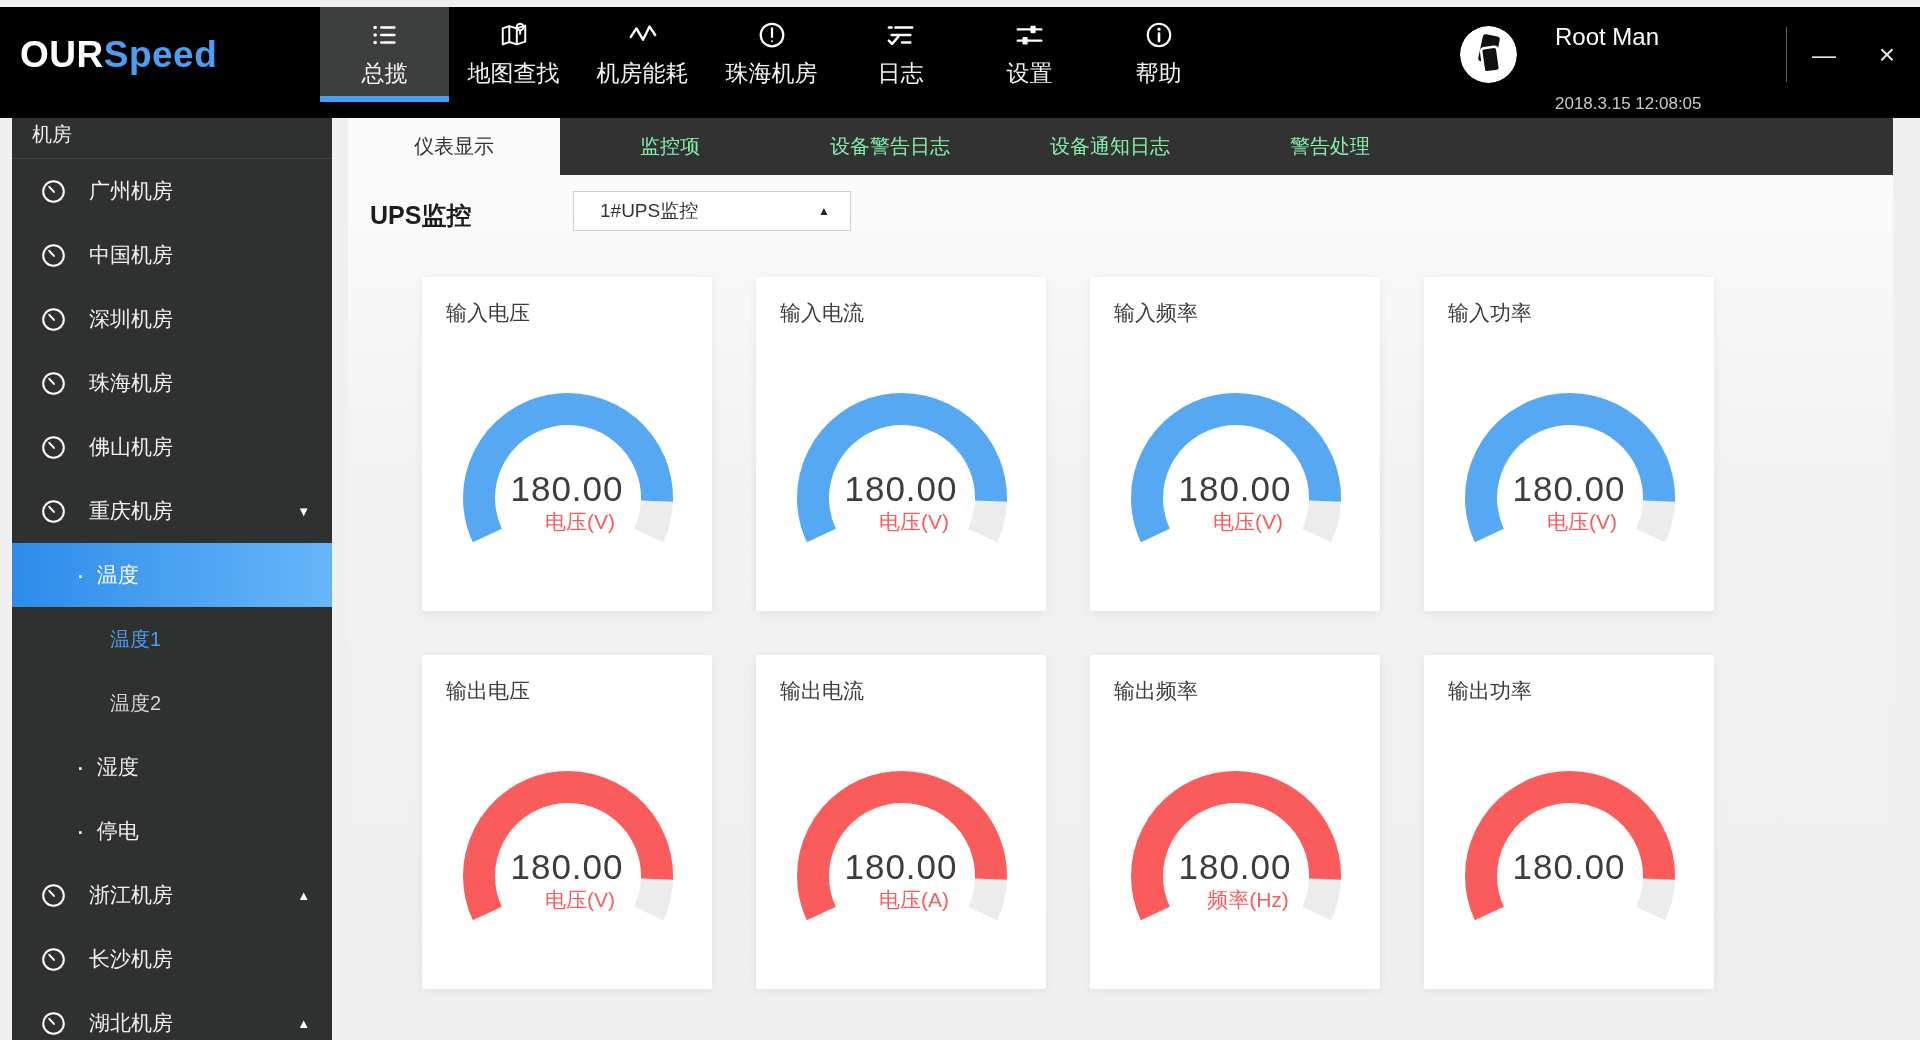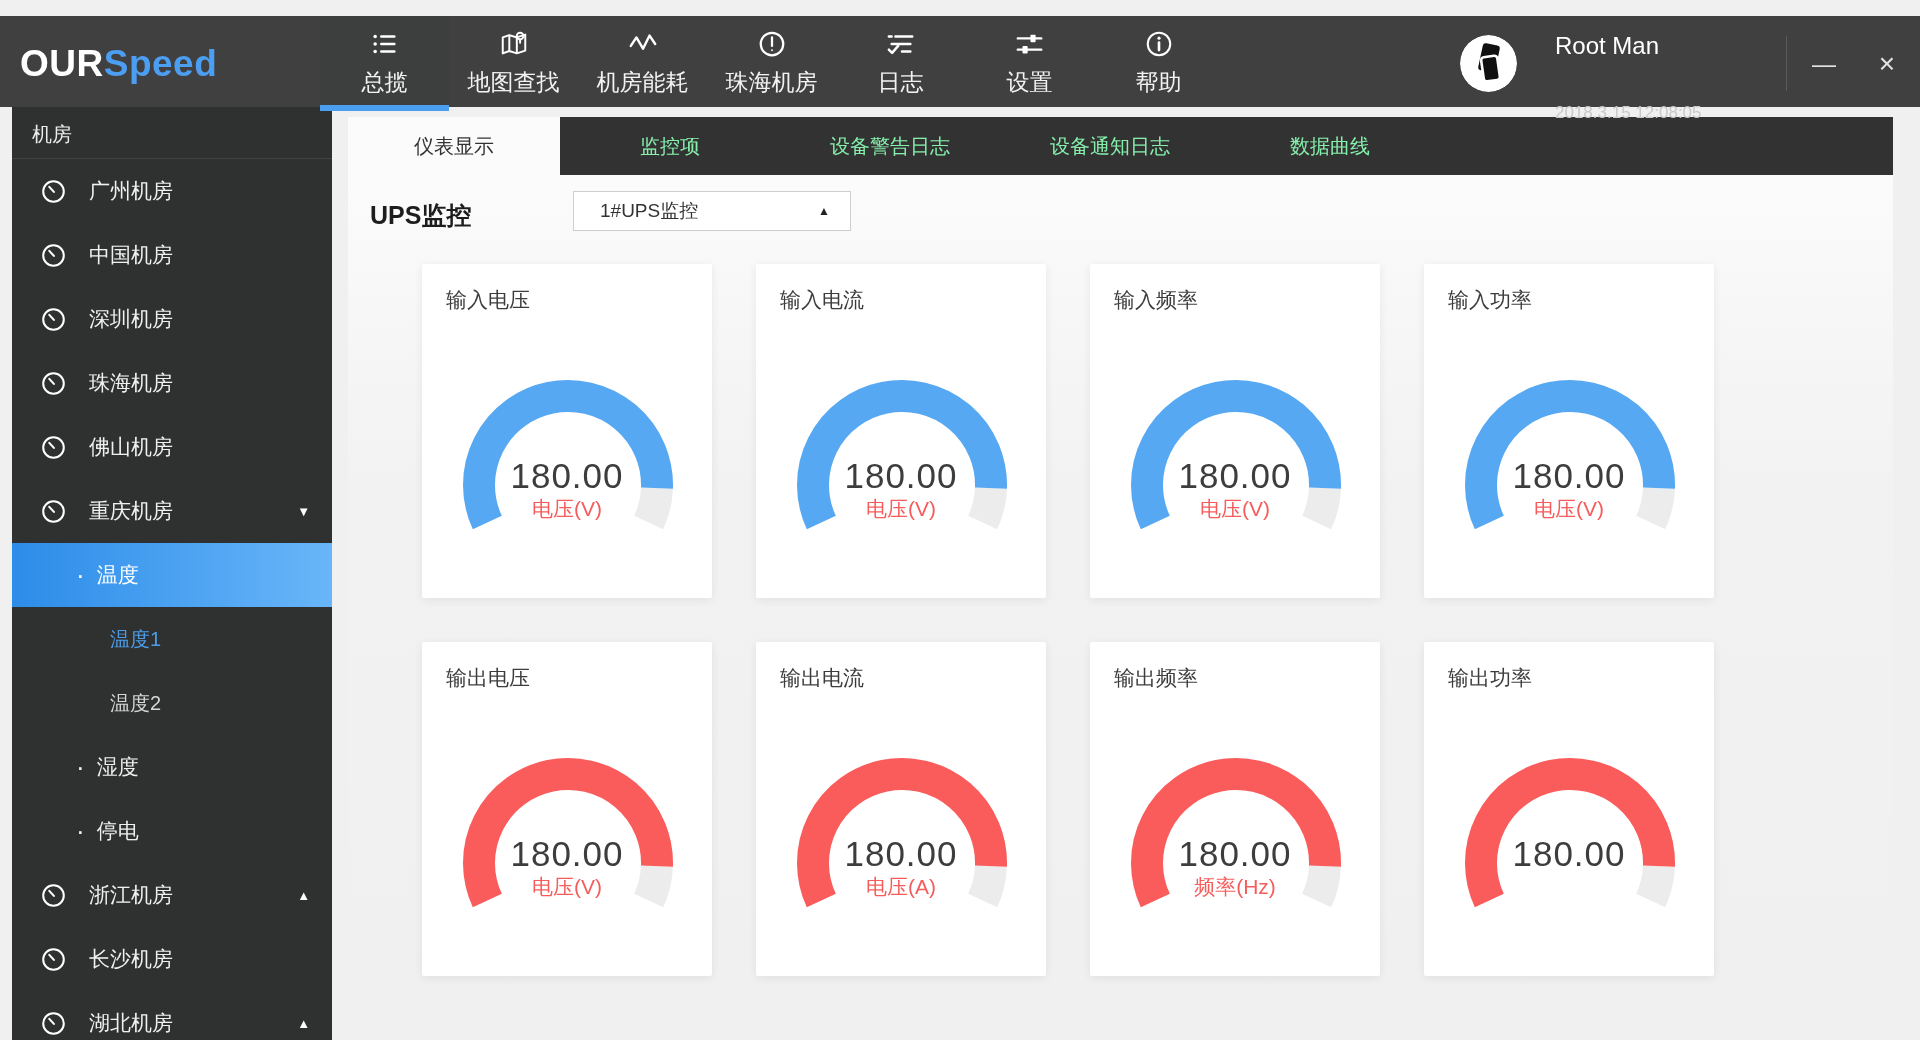--- a/index.html
+++ b/index.html
@@ -1,19 +1,19 @@
 <!DOCTYPE html>
 <html><head>
 <meta charset="utf-8">
 <style>
   html,body{margin:0;padding:0;width:1920px;height:1040px;overflow:hidden;
     background:#f0f0f1;font-family:"Liberation Sans",sans-serif;
     -webkit-font-smoothing:antialiased;}
   
-  .topbar{position:absolute;left:0;top:16px;width:1920px;height:91px;background:#404040;z-index:5;}
+  .topbar{position:absolute;left:0;top:7px;width:1920px;height:111px;background:#000000;z-index:5;}
   .logo{position:absolute;left:20px;top:0;height:95px;line-height:95px;font-size:37px;
     font-weight:600;letter-spacing:.5px;color:#fff;white-space:nowrap;}
   .logo .speed{color:#4b9ef2;}
   .topnav{position:absolute;left:320px;top:0;height:95px;display:flex;}
   .nav-item{width:129px;height:95px;display:flex;flex-direction:column;align-items:center;
     justify-content:center;gap:8px;cursor:pointer;position:relative;}
   .nav-item.active{background:#3d3e3e;}
   .nav-item.active::after{content:"";position:absolute;left:0;bottom:0;width:100%;height:6px;background:#4a9ff0;}
   .nav-icon{width:30px;height:30px;}
   .nav-icon svg{width:30px;height:30px;display:block;}
@@ -48,30 +48,30 @@
   .tab-active{width:212px;display:flex;align-items:center;justify-content:center;
     font-size:20px;color:#333;background:#fbfbfb;cursor:pointer;}
   .tabbar-rest{flex:1;background:#323232;display:flex;}
   .tab{width:220px;display:flex;align-items:center;justify-content:center;
     font-size:20px;color:#86efac;cursor:pointer;}
   .ups-label{position:absolute;left:22px;top:82px;font-size:25px;font-weight:bold;color:#1d1d1d;}
   .selector{position:absolute;left:225px;top:74px;width:278px;height:40px;border:1px solid #cfcfcf;
     background:#fff;display:flex;align-items:center;cursor:pointer;box-sizing:border-box;}
   .selector .sel-value{padding-left:26px;font-size:19px;color:#333;flex:1;}
   .selector .sel-caret{margin-right:20px;font-size:12px;color:#222;}
-  .grid{position:absolute;left:74px;top:147px;display:grid;
+  .grid{position:absolute;left:74px;top:160px;display:grid;
     grid-template-columns:repeat(4,290px);column-gap:77px;row-gap:25px;gap:44px;}
   .card{width:290px;height:334px;background:#fff;position:relative;border-radius:2px;
     box-shadow:0 2px 10px rgba(0,0,0,.07);}
   .card-title{position:absolute;left:24px;top:22px;font-size:21px;color:#3c3c3c;font-weight:500;}
   .gauge-svg{position:absolute;left:0;top:0;pointer-events:none;}
   .gauge-value{position:absolute;left:0;top:192px;width:100%;text-align:center;
     font-size:35px;color:#3d3d3d;letter-spacing:1px;}
   .gauge-unit{position:absolute;left:0;top:231px;width:100%;text-align:center;
-    font-size:21px;color:#f65c5c;}
+    font-size:21px;color:#f65c5c;padding-left:13px;}
 </style>
 </head>
 <body>
 
 <div class="topbar">
   <div class="logo"><span>OUR</span><span class="speed">Speed</span></div>
   <div class="topnav" id="topnav">
       <div class="nav-item active">
         <span class="nav-icon">
           <svg viewBox="0 0 32 32">
@@ -267,21 +267,21 @@
     </div>
 </div>
 
 <div class="panel">
   <div class="tabbar">
     <div class="tab-active" id="tab-active-slot">仪表显示</div>
     <div class="tabbar-rest" id="tabbar-rest">
         <div class="tab">监控项</div>
         <div class="tab">设备警告日志</div>
         <div class="tab">设备通知日志</div>
-        <div class="tab">数据曲线</div>
+        <div class="tab">警告处理</div>
       </div>
   </div>
   <div class="ups-label">UPS监控</div>
   <div class="selector">
     <span class="sel-value">1#UPS监控</span>
     <span class="sel-caret">▲</span>
   </div>
   <div class="grid" id="cards-grid">
       <div class="card">
         <div class="card-title">输入电压</div>

